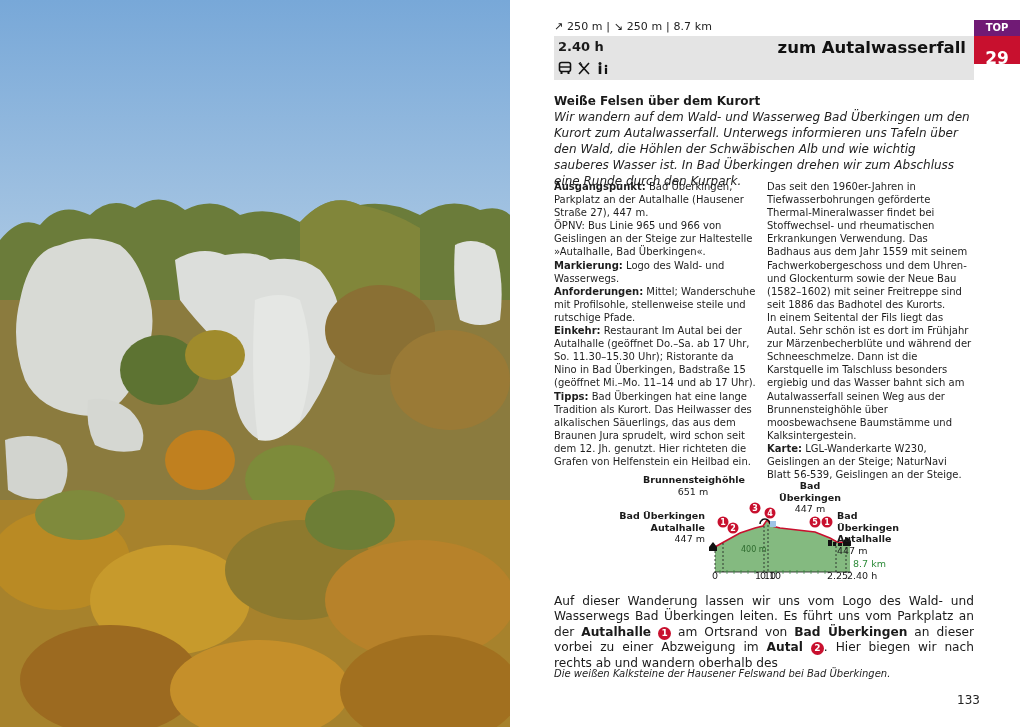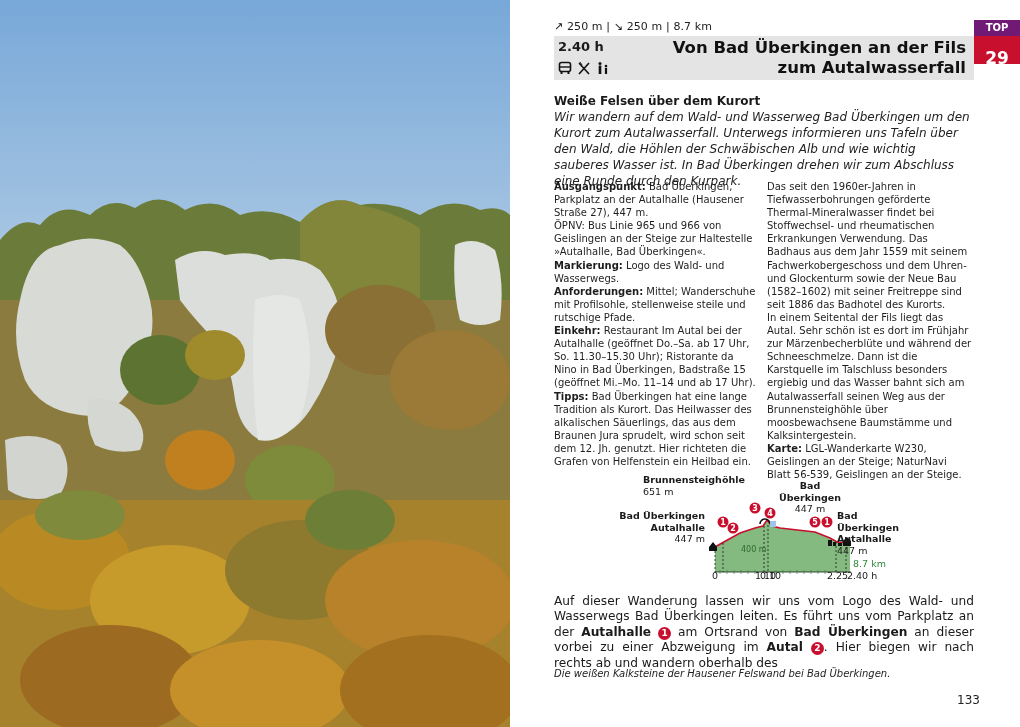--- a/index.html
+++ b/index.html
@@ -134,21 +134,20 @@
       <span>
         <svg width="14" height="14" viewBox="0 0 14 14">
             <circle cx="4" cy="2.5" r="1.5" fill="#111"></circle>
             <rect x="2.7" y="4.5" width="2.6" height="8.5" fill="#111"></rect>
             <circle cx="10" cy="5" r="1.3" fill="#111"></circle>
             <rect x="8.9" y="6.8" width="2.2" height="6.2" fill="#111"></rect>
           </svg>
       </span>
     </div>
     <div class="title">
-      <div>Von Bad Überkingen an der Fils</div>
       <div>zum Autalwasserfall</div>
     </div>
   </div>
 
   <div class="top-badge">TOP</div>
   <div class="num-badge">29</div>
 
   <div class="subtitle">Weiße Felsen über dem Kurort</div>
   <div class="intro">Wir wandern auf dem Wald- und Wasserweg Bad Überkingen um den Kurort zum Autalwasserfall. Unterwegs informieren uns Tafeln über den Wald, die Höhlen der Schwäbischen Alb und wie wichtig sauberes Wasser ist. In Bad Überkingen drehen wir zum Abschluss eine Runde durch den Kurpark.</div>
 
@@ -220,21 +219,21 @@
           <text x="155" y="46">4</text>
         <circle cx="200" cy="52" r="5.5" fill="#c8102e"></circle>
           <text x="200" y="55">5</text>
         <circle cx="212" cy="52" r="5.5" fill="#c8102e"></circle>
           <text x="212" y="55">1</text>
       </g>
     </svg>
 
     <div class="lbl center" style="left:28px; top:4px; width:100px;">
       <div style="text-align:left"><b>Brunnensteighöhle</b></div>
-      <div style="text-align:left">651 m</div>
+      <div style="text-align:center">651 m</div>
     </div>
     <div class="lbl center" style="left:160px; top:10px; width:70px;">
       <div><b>Bad</b></div>
       <div><b>Überkingen</b></div>
       <div>447 m</div>
     </div>
     <div class="lbl rightalign" style="left:0px; top:40px; width:90px;">
       <div><b>Bad Überkingen</b></div>
       <div><b>Autalhalle</b></div>
       <div>447 m</div>

